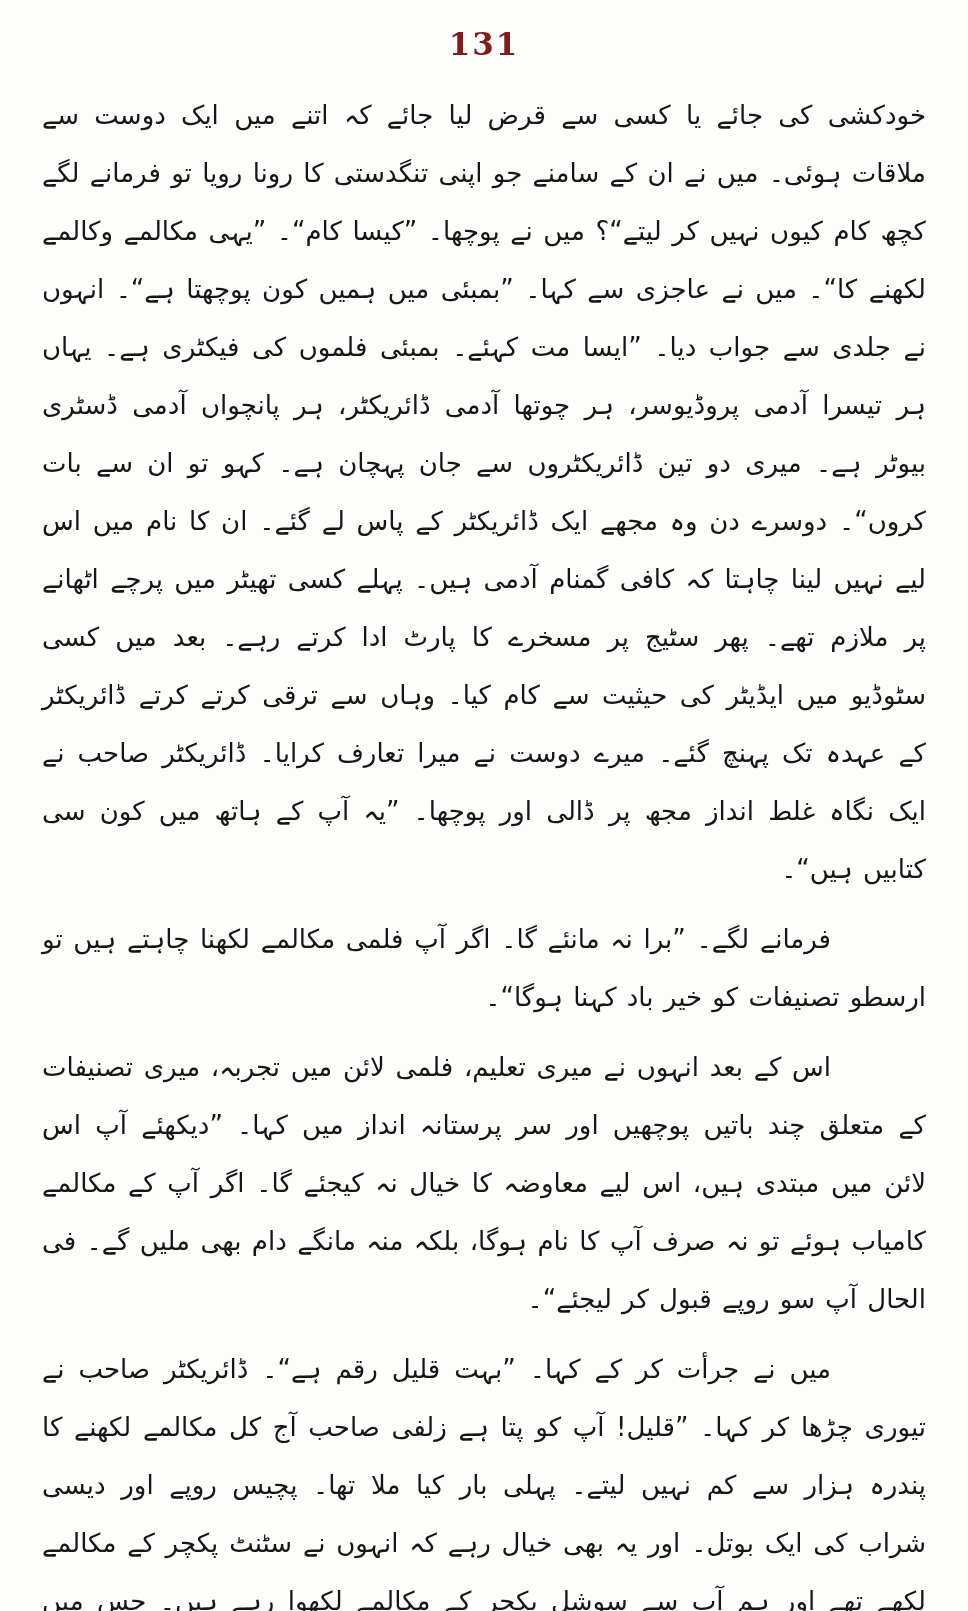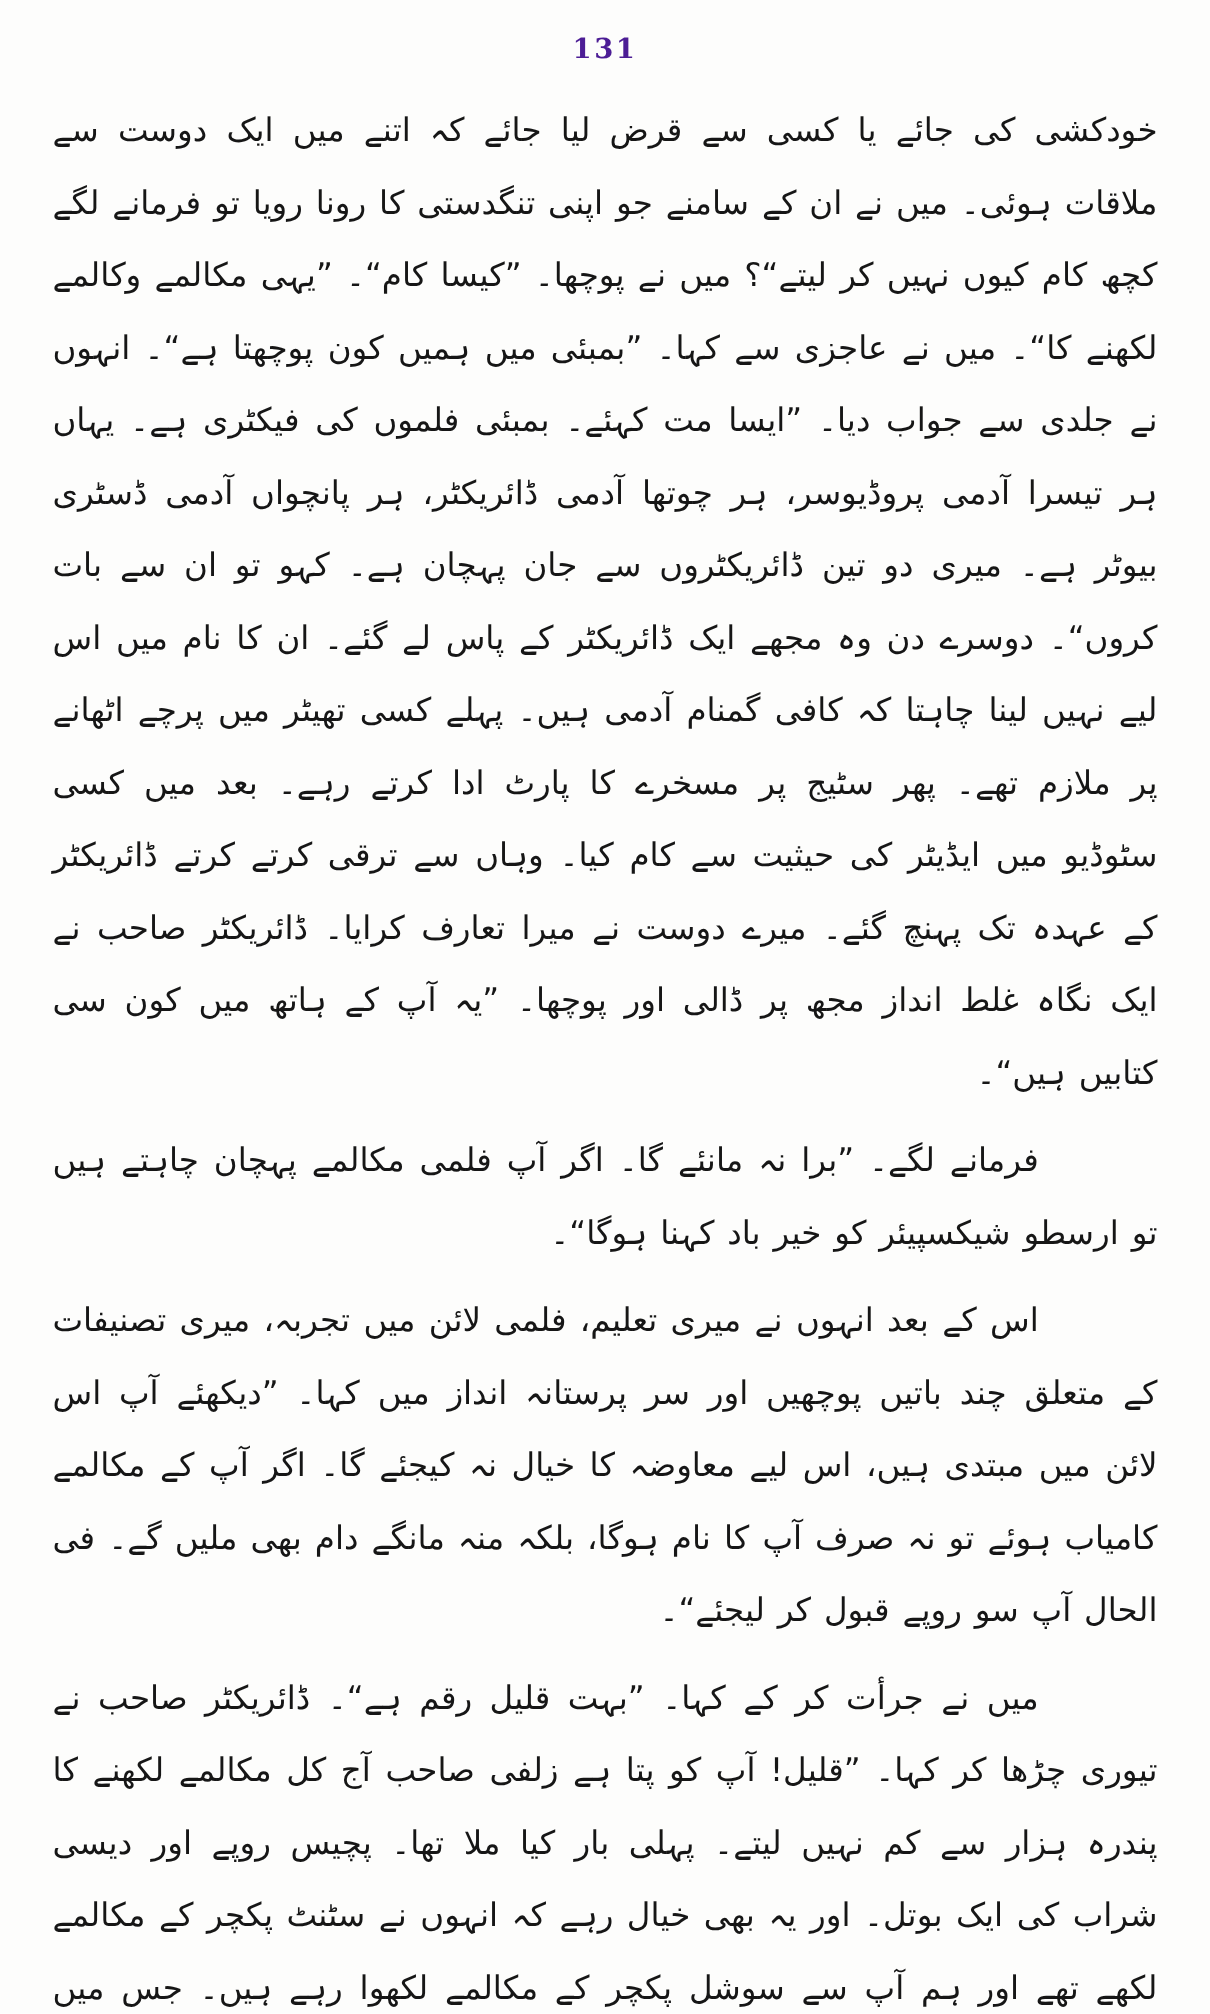--- a/index.html
+++ b/index.html
@@ -16,23 +16,23 @@
     color: #161616;
     font-family: "DejaVu Sans", sans-serif;
     box-sizing: border-box;
     padding: 26px 30px 0 30px;
     overflow: hidden;
   }
   .page-number {
     text-align: center;
     font-family: "DejaVu Serif", "Liberation Serif", serif;
     font-weight: bold;
-    font-size: 22px;
+    font-size: 31px;
     letter-spacing: 2px;
-    color: #4c1d95;
+    color: #7f1d1d;
     margin: 0 0 24px 0;
   }
   .page-text {
     direction: rtl;
     unicode-bidi: embed;
     text-align: justify;
     text-justify: inter-word;
     font-size: 26px;
     line-height: 58px;
     word-spacing: 2px;
@@ -46,17 +46,17 @@
   }
 </style>
 </head>
 <body>
 
 <div class="book-page">
   <div class="page-number">131</div>
 
   <div class="page-text" dir="rtl">
       <p class="para" dir="rtl">خودکشی کی جائے یا کسی سے قرض لیا جائے کہ اتنے میں ایک دوست سے ملاقات ہوئی۔ میں نے ان کے سامنے جو اپنی تنگدستی کا رونا رویا تو فرمانے لگے کچھ کام کیوں نہیں کر لیتے“؟ میں نے پوچھا۔ ”کیسا کام“۔ ”یہی مکالمے وکالمے لکھنے کا“۔ میں نے عاجزی سے کہا۔ ”بمبئی میں ہمیں کون پوچھتا ہے“۔ انہوں نے جلدی سے جواب دیا۔ ”ایسا مت کہئے۔ بمبئی فلموں کی فیکٹری ہے۔ یہاں ہر تیسرا آدمی پروڈیوسر، ہر چوتھا آدمی ڈائریکٹر، ہر پانچواں آدمی ڈسٹری بیوٹر ہے۔ میری دو تین ڈائریکٹروں سے جان پہچان ہے۔ کہو تو ان سے بات کروں“۔ دوسرے دن وہ مجھے ایک ڈائریکٹر کے پاس لے گئے۔ ان کا نام میں اس لیے نہیں لینا چاہتا کہ کافی گمنام آدمی ہیں۔ پہلے کسی تھیٹر میں پرچے اٹھانے پر ملازم تھے۔ پھر سٹیج پر مسخرے کا پارٹ ادا کرتے رہے۔ بعد میں کسی سٹوڈیو میں ایڈیٹر کی حیثیت سے کام کیا۔ وہاں سے ترقی کرتے کرتے ڈائریکٹر کے عہدہ تک پہنچ گئے۔ میرے دوست نے میرا تعارف کرایا۔ ڈائریکٹر صاحب نے ایک نگاہ غلط انداز مجھ پر ڈالی اور پوچھا۔ ”یہ آپ کے ہاتھ میں کون سی کتابیں ہیں“۔</p>
-      <p class="para indent" dir="rtl">فرمانے لگے۔ ”برا نہ مانئے گا۔ اگر آپ فلمی مکالمے پہچان چاہتے ہیں تو ارسطو شیکسپیئر کو خیر باد کہنا ہوگا“۔</p>
+      <p class="para indent" dir="rtl">فرمانے لگے۔ ”برا نہ مانئے گا۔ اگر آپ فلمی مکالمے لکھنا چاہتے ہیں تو ارسطو تصنیفات کو خیر باد کہنا ہوگا“۔</p>
       <p class="para indent" dir="rtl">اس کے بعد انہوں نے میری تعلیم، فلمی لائن میں تجربہ، میری تصنیفات کے متعلق چند باتیں پوچھیں اور سر پرستانہ انداز میں کہا۔ ”دیکھئے آپ اس لائن میں مبتدی ہیں، اس لیے معاوضہ کا خیال نہ کیجئے گا۔ اگر آپ کے مکالمے کامیاب ہوئے تو نہ صرف آپ کا نام ہوگا، بلکہ منہ مانگے دام بھی ملیں گے۔ فی الحال آپ سو روپے قبول کر لیجئے“۔</p>
       <p class="para indent" dir="rtl">میں نے جرأت کر کے کہا۔ ”بہت قلیل رقم ہے“۔ ڈائریکٹر صاحب نے تیوری چڑھا کر کہا۔ ”قلیل! آپ کو پتا ہے زلفی صاحب آج کل مکالمے لکھنے کا پندرہ ہزار سے کم نہیں لیتے۔ پہلی بار کیا ملا تھا۔ پچیس روپے اور دیسی شراب کی ایک بوتل۔ اور یہ بھی خیال رہے کہ انہوں نے سٹنٹ پکچر کے مکالمے لکھے تھے اور ہم آپ سے سوشل پکچر کے مکالمے لکھوا رہے ہیں۔ جس میں چوٹی کے ستارے کام کریں گے۔ مس آفتاب، جس کو ہم نے ایک لاکھ روپیہ انکم ٹیکس سے مبرا ادا کیا ہے۔ اور مسٹر شرقی کمار جنہوں نے اسی ہزار روپیہ لیا ہے اور جو صرف ایک مہینا کام کریں</p>
     </div>
 </div>
 
 </body></html>

